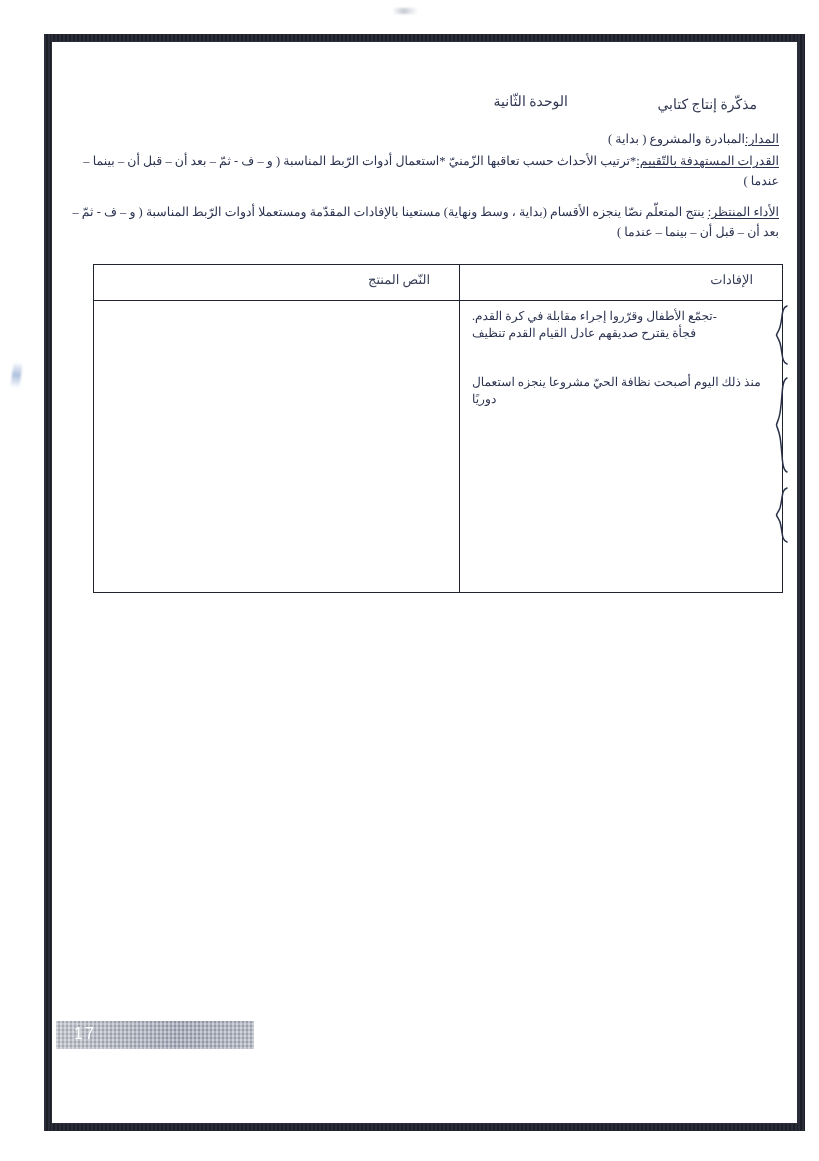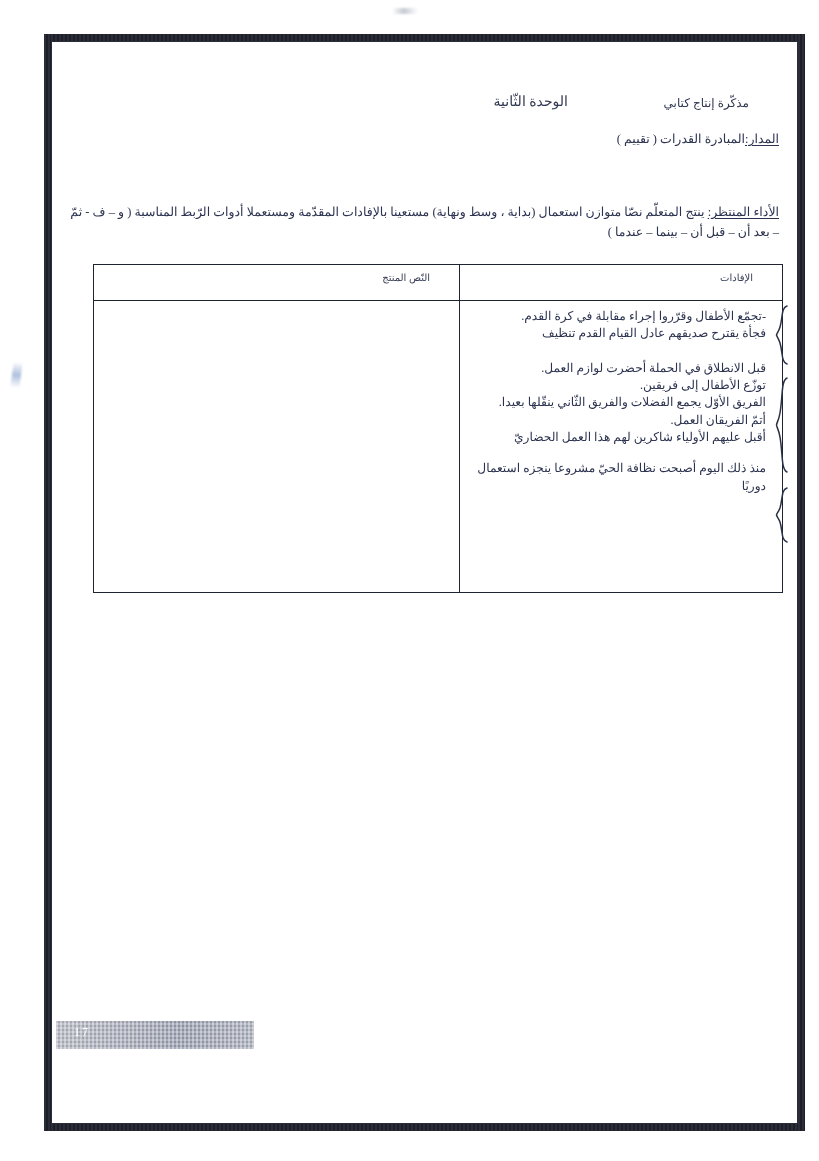--- a/index.html
+++ b/index.html
@@ -93,23 +93,23 @@
     color: #2b3248;
     font-size: 12.5px;
   }
 
   .hdr-line {
     position: absolute;
     white-space: nowrap;
     color: #2f3650;
   }
   .hdr-memo {
-    right: 44px;
+    right: 36px;
     top: 50px;
-    font-size: 12px;
+    font-size: 14px;
     letter-spacing: .2px;
   }
   .hdr-unit {
     right: 225px;
     top: 47px;
     font-size: 14px;
   }
 
   .block {
     position: absolute;
@@ -149,36 +149,36 @@
     position: absolute;
     top: 0;
     bottom: 0;
     right: 322px;
     width: 1.4px;
     background: #1f2430;
   }
   .th {
     position: absolute;
     top: 7px;
-    font-size: 10px;
+    font-size: 13px;
     color: #3a4059;
     white-space: nowrap;
   }
   .th-ifadat { right: 29px; }
   .th-nass   { right: 352px; }
 
   .cell-right {
     position: absolute;
     top: 0;
     right: 0;
     width: 322px;
     height: 100%;
     box-sizing: border-box;
     padding: 7px 16px 0 12px;
-    text-align: right;
+    text-align: left;
     font-size: 12.2px;
     line-height: 1.42;
     color: #2c3350;
   }
   .grp { margin: 0; }
   .grp p { margin: 0; }
   .gap-a { height: 17px; }
   .gap-b { height: 14px; }
 
   
@@ -206,22 +206,22 @@
     background:
       repeating-linear-gradient(90deg, rgba(255,255,255,.30) 0 2px, rgba(0,0,0,.05) 2px 4px),
       repeating-linear-gradient(0deg, rgba(255,255,255,.22) 0 2px, rgba(0,0,0,.05) 2px 4px),
       linear-gradient(100deg, #b9bcc6 0%, #a9adbb 38%, #9aa0b2 62%, #adb2bf 100%);
   }
   .pagebar-num {
     position: absolute;
     left: 18px;
     top: 4px;
     color: #ffffff;
-    font-size: 12px;
-    font-family: Liberation Serif, serif;
+    font-size: 16px;
+    font-family: Liberation Sans, sans-serif;
     letter-spacing: 2px;
     direction: ltr;
     border-radius: 7px;
   }
 </style>
 </head>
 <body>
 
 <div class="page">
 
@@ -231,27 +231,30 @@
 
   <div class="outer-frame"></div>
   <div class="inner-frame"></div>
 
   <div class="content">
 
     <div class="hdr-line hdr-memo">مذكّرة إنتاج كتابي</div>
     <div class="hdr-line hdr-unit">الوحدة الثّانية</div>
 
     <div class="block b-midar">
-      <span class="u">المدار:</span><span>المبادرة القدرات ( تقييم )</span>
-    </div>
-
+      <span class="u">المدار:</span><span>المبادرة والمشروع ( بداية )</span>
+    </div>
+
+    <div class="block b-qudurat">
+      <span class="u">القدرات المستهدفة بالتّقييم:</span><span>*ترتيب الأحداث حسب تعاقبها الزّمنيّ *استعمال أدوات الرّبط المناسبة ( و – ف - ثمّ – بعد أن – قبل أن – بينما – عندما )</span>
+    </div>
 
     <div class="block b-adaa">
       <span class="u">الأداء المنتظر:</span>
-      <span>ينتج المتعلّم نصّا متوازن استعمال (بداية ، وسط ونهاية) مستعينا بالإفادات المقدّمة ومستعملا أدوات الرّبط المناسبة ( و – ف - ثمّ – بعد أن – قبل أن – بينما – عندما )</span>
+      <span>ينتج المتعلّم نصّا ينجزه الأقسام (بداية ، وسط ونهاية) مستعينا بالإفادات المقدّمة ومستعملا أدوات الرّبط المناسبة ( و – ف - ثمّ – بعد أن – قبل أن – بينما – عندما )</span>
     </div>
 
     <div class="tbl">
 
       <div class="tbl-head">
         <div class="col-div"></div>
         <div class="th th-ifadat">الإفادات</div>
         <div class="th th-nass">النّص المنتج</div>
       </div>
 
@@ -260,27 +263,20 @@
 
         <div class="cell-right">
 
           <div class="grp">
             <p>-تجمّع الأطفال وقرّروا إجراء مقابلة في كرة القدم.</p>
             <p>فجأة يقترح صديقهم عادل القيام القدم تنظيف</p>
           </div>
 
           <div class="gap-a"></div>
 
-          <div class="grp">
-            <p>قبل الانطلاق في الحملة أحضرت لوازم العمل.</p>
-            <p>توزّع الأطفال إلى فريقين.</p>
-            <p>الفريق الأوّل يجمع الفضلات والفريق الثّاني ينقّلها بعيدا.</p>
-            <p>أتمّ الفريقان العمل.</p>
-            <p>أقبل عليهم الأولياء شاكرين لهم هذا العمل الحضاريّ</p>
-          </div>
 
           <div class="gap-b"></div>
 
           <div class="grp">
             <p>منذ ذلك اليوم أصبحت نظافة الحيّ مشروعا ينجزه استعمال دوريًا</p>
           </div>
 
           <div class="brace brace-1">
             <svg viewBox="0 0 15 60" preserveAspectRatio="none" width="15" height="60">
               <path d="M11 1 C5 3, 7 12, 4 22 C2.5 27, 1 28, 0.5 30 C1 32, 2.5 33, 4 38 C7 48, 5 57, 11 59" fill="none" stroke="#2a3048" stroke-width="1.5" stroke-linecap="round"></path>

